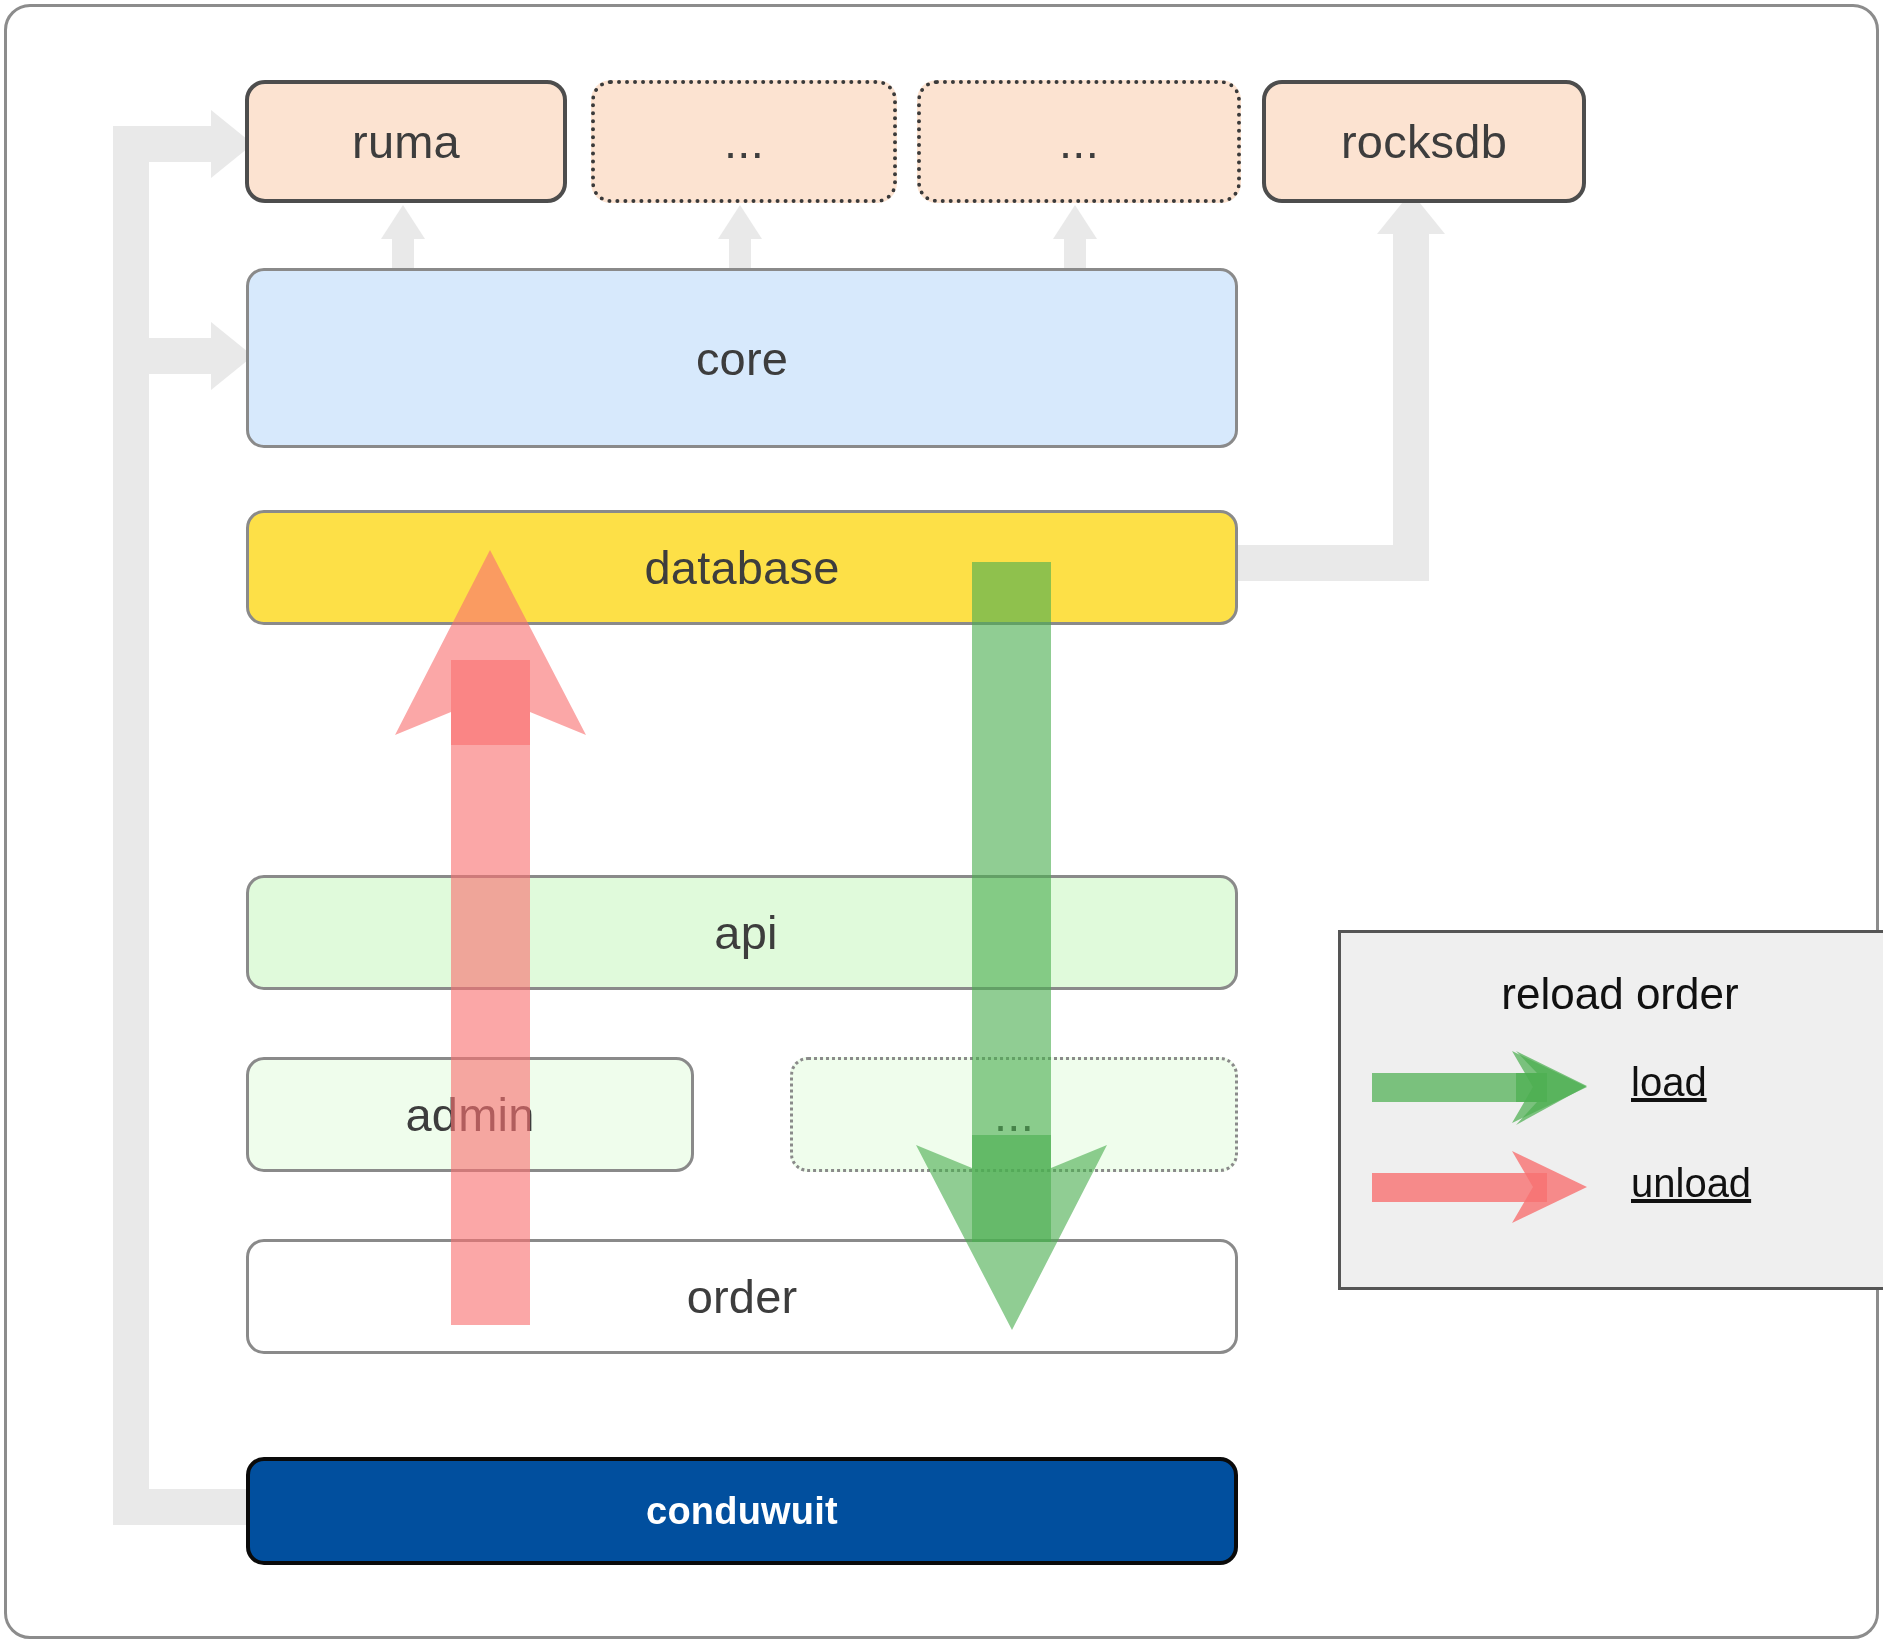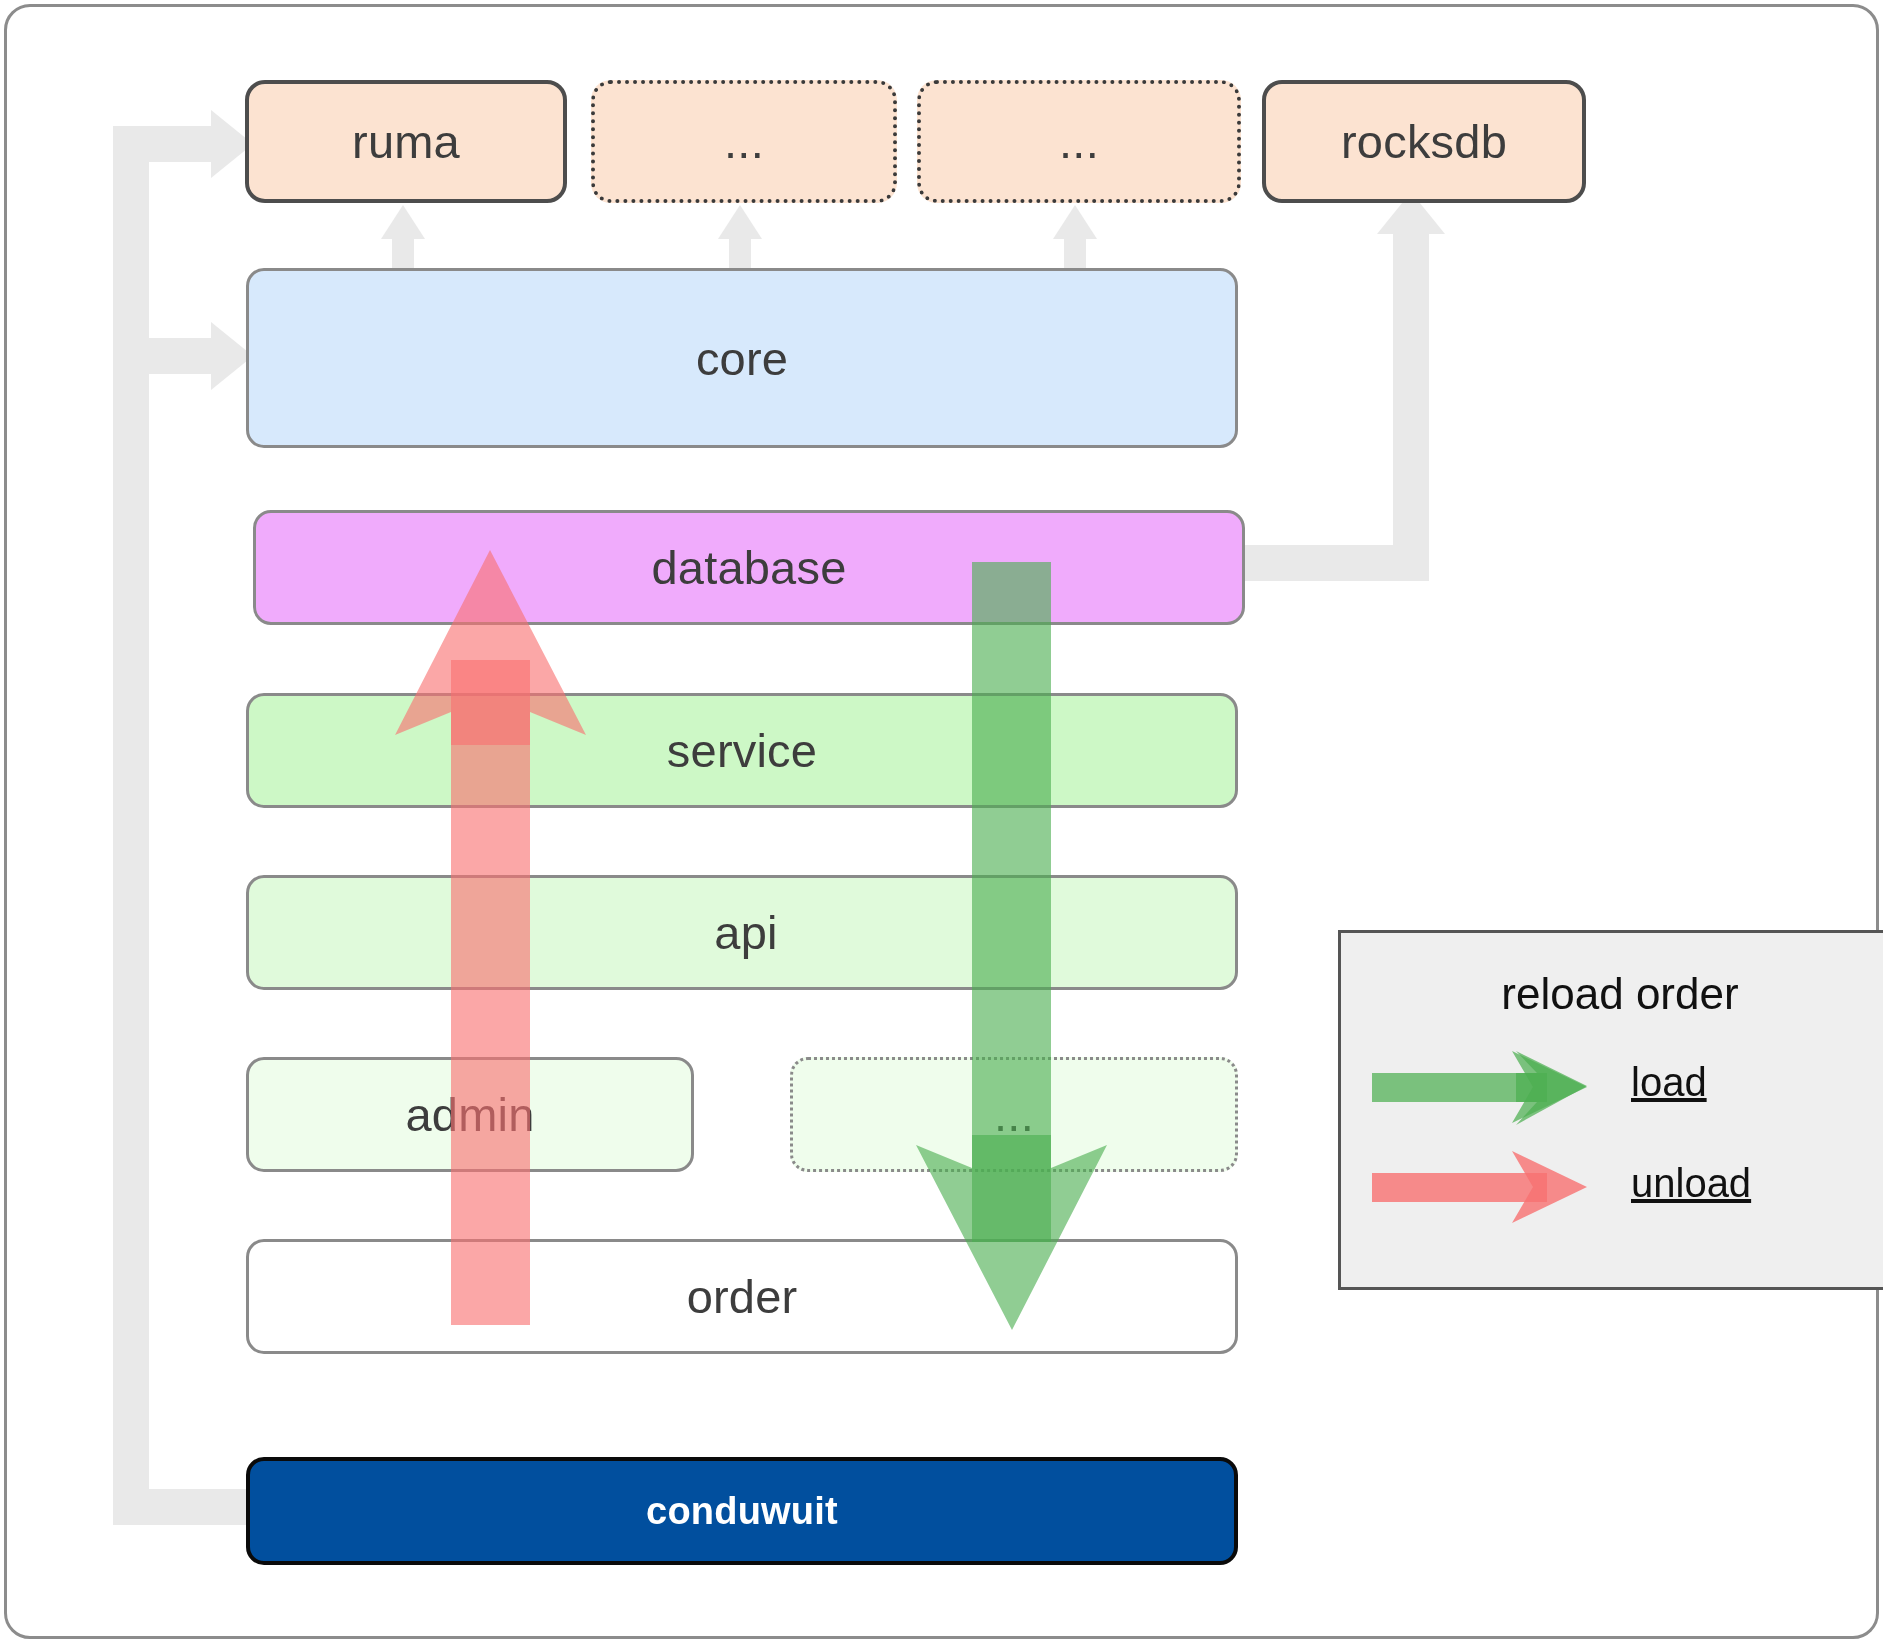--- a/index.html
+++ b/index.html
@@ -64,21 +64,21 @@
   }
 
   
   .layer {
     border: 3px solid #8a8a8a;
     border-radius: 18px;
   }
   .layer.dotted {
     border: 3px dotted #8a8a8a;
   }
-  .lay-database { background: #f0abfc; margin-left: 7px; }
+  .lay-database { background: #fde047; }
   .lay-service  { background: #cdf8c6; }
   .lay-api      { background: #e0fadb; padding-left: 8px; }
   .lay-admin    { background: #effdec; }
   .lay-dots     { background: #effdec; }
   .lay-router   { background: #ffffff; }
 
   
   .root-box {
     background: #014f9e;
     border: 4px solid #0a0a0a;
@@ -202,23 +202,20 @@
     <span>rocksdb</span>
   </div>
 
   <div class="node core-box" style="left:246px; top:268px; width:992px; height:180px;">
     <span>core</span>
   </div>
 
   <div class="node layer lay-database" style="left:246px; top:510px; width:992px; height:115px;">
     <span>database</span>
   </div>
-  <div class="node layer lay-service" style="left:246px; top:693px; width:992px; height:115px;">
-    <span>service</span>
-  </div>
   <div class="node layer lay-api" style="left:246px; top:875px; width:992px; height:115px;">
     <span>api</span>
   </div>
   <div class="node layer lay-admin" style="left:246px; top:1057px; width:448px; height:115px;">
     <span>admin</span>
   </div>
   <div class="node layer dotted lay-dots" style="left:790px; top:1057px; width:448px; height:115px;">
     <span>...</span>
   </div>
   <div class="node layer lay-router" style="left:246px; top:1239px; width:992px; height:115px;">

